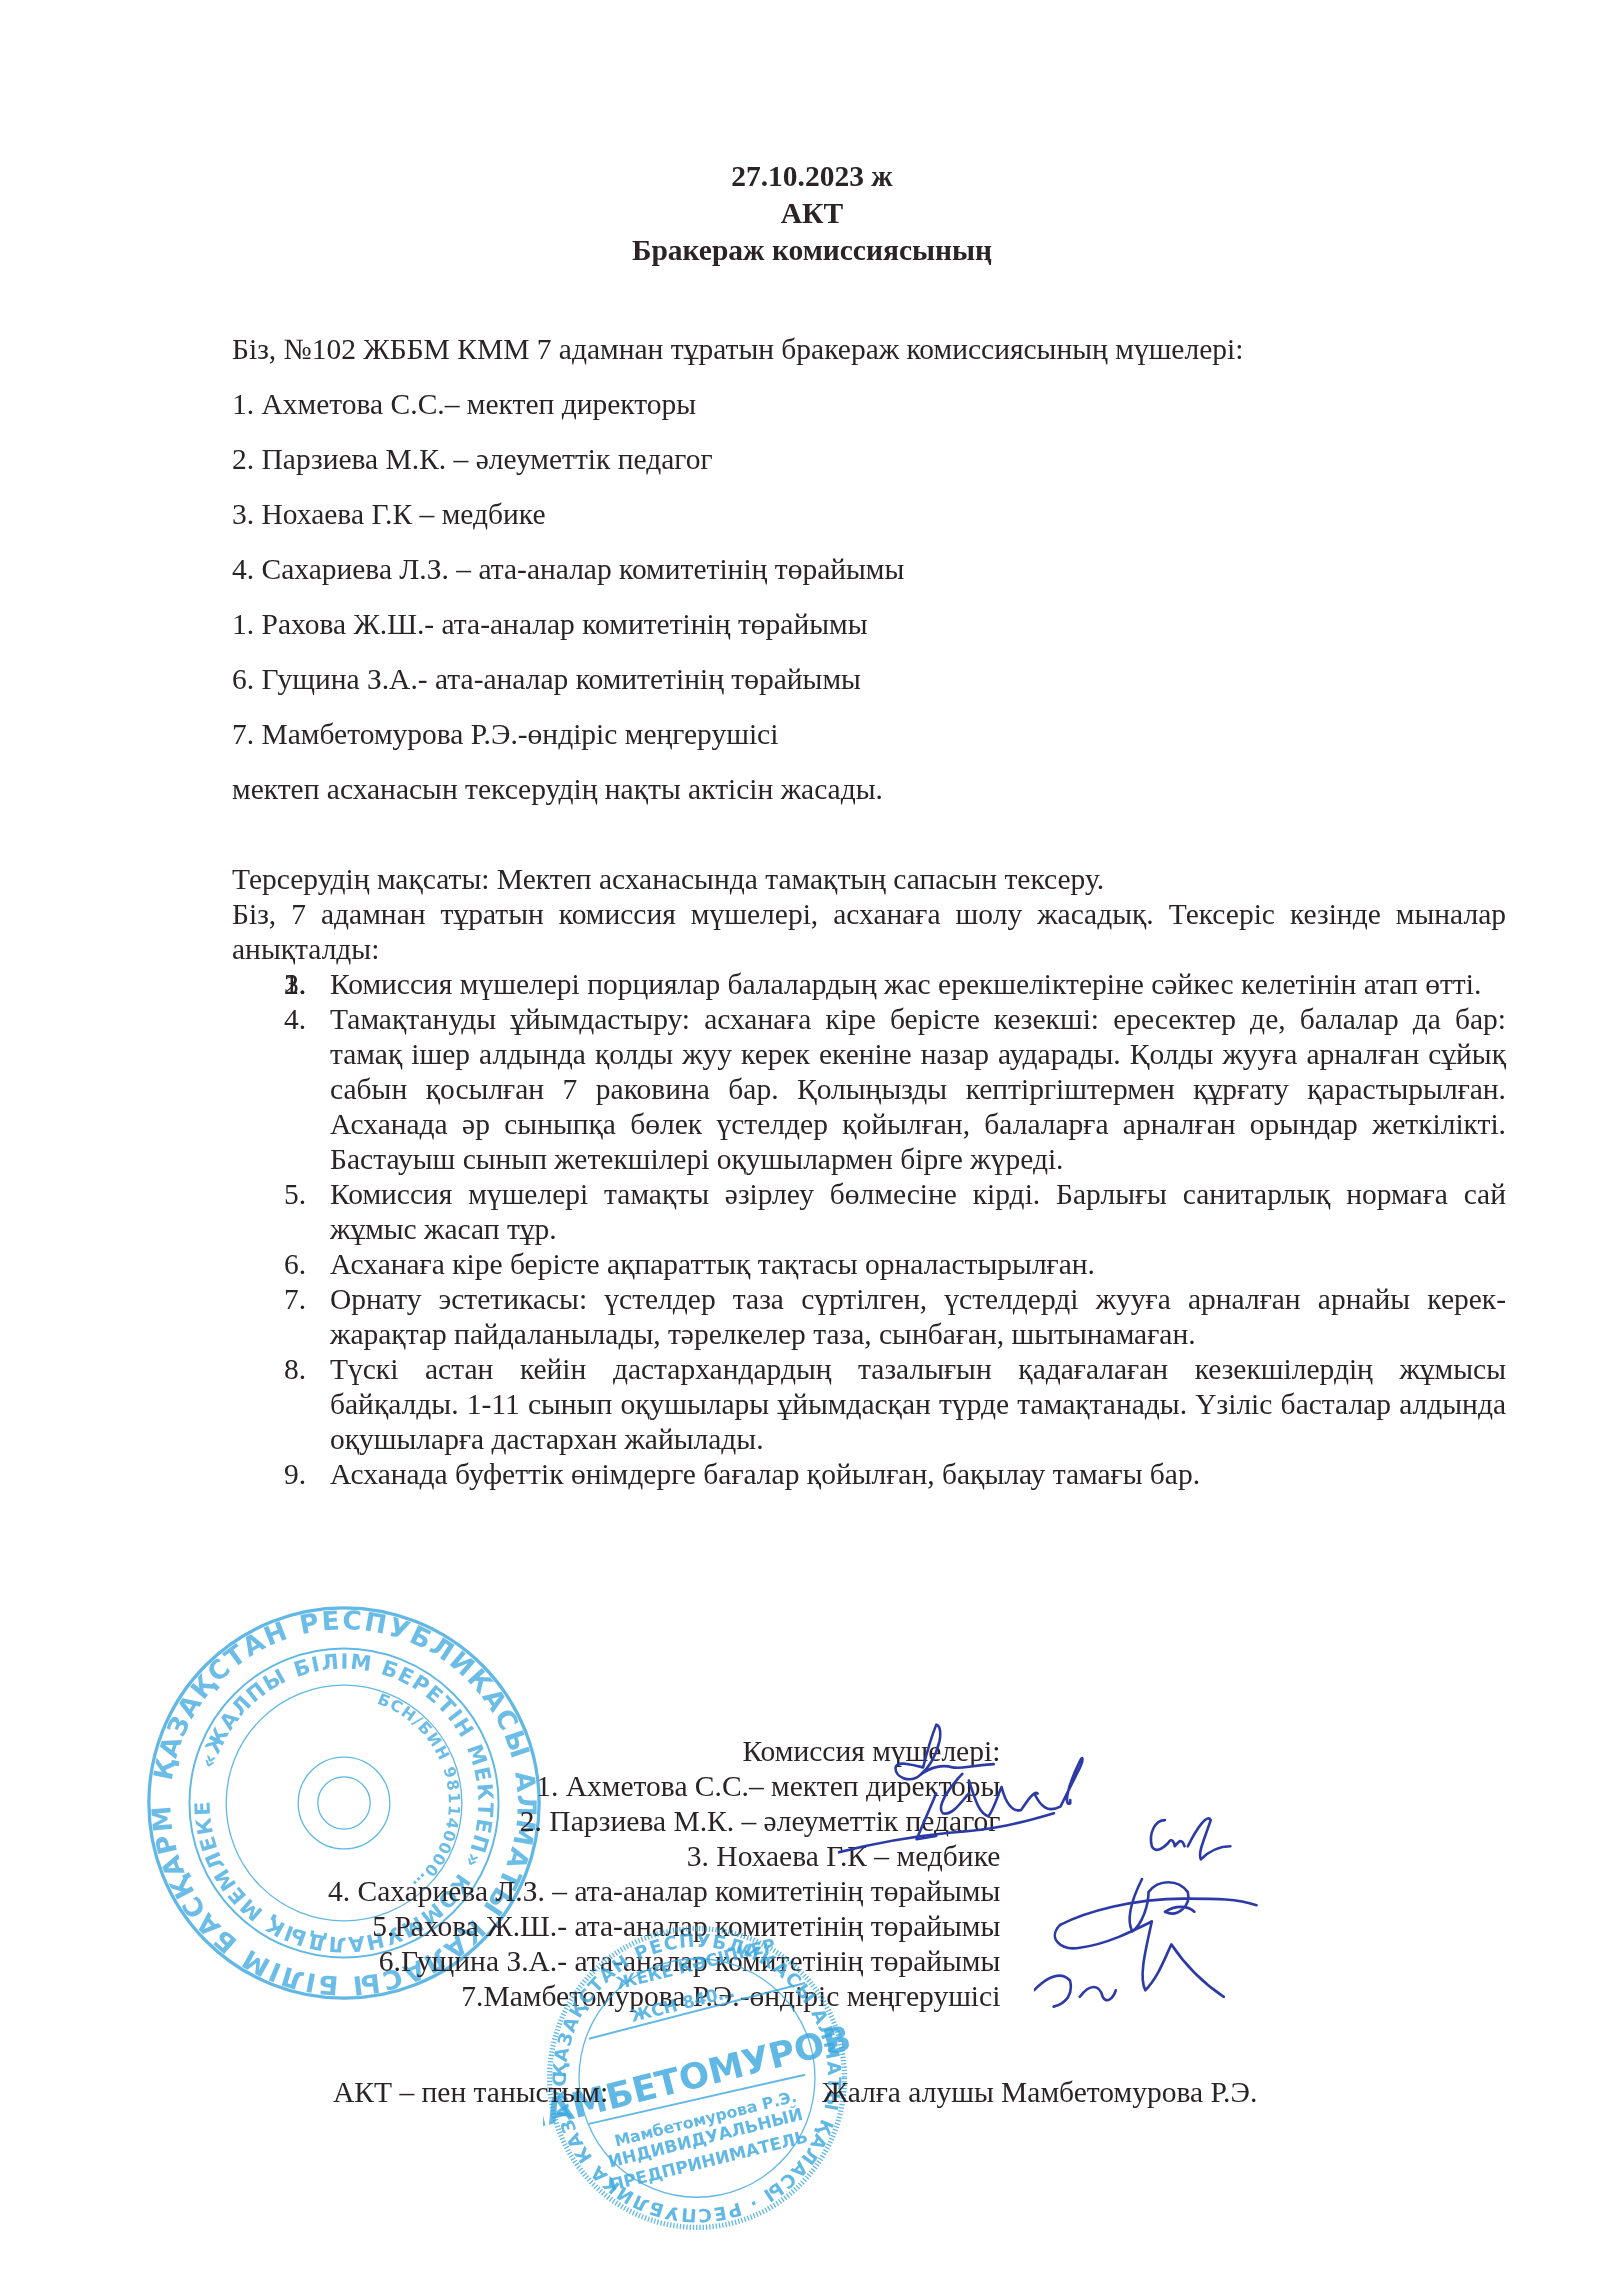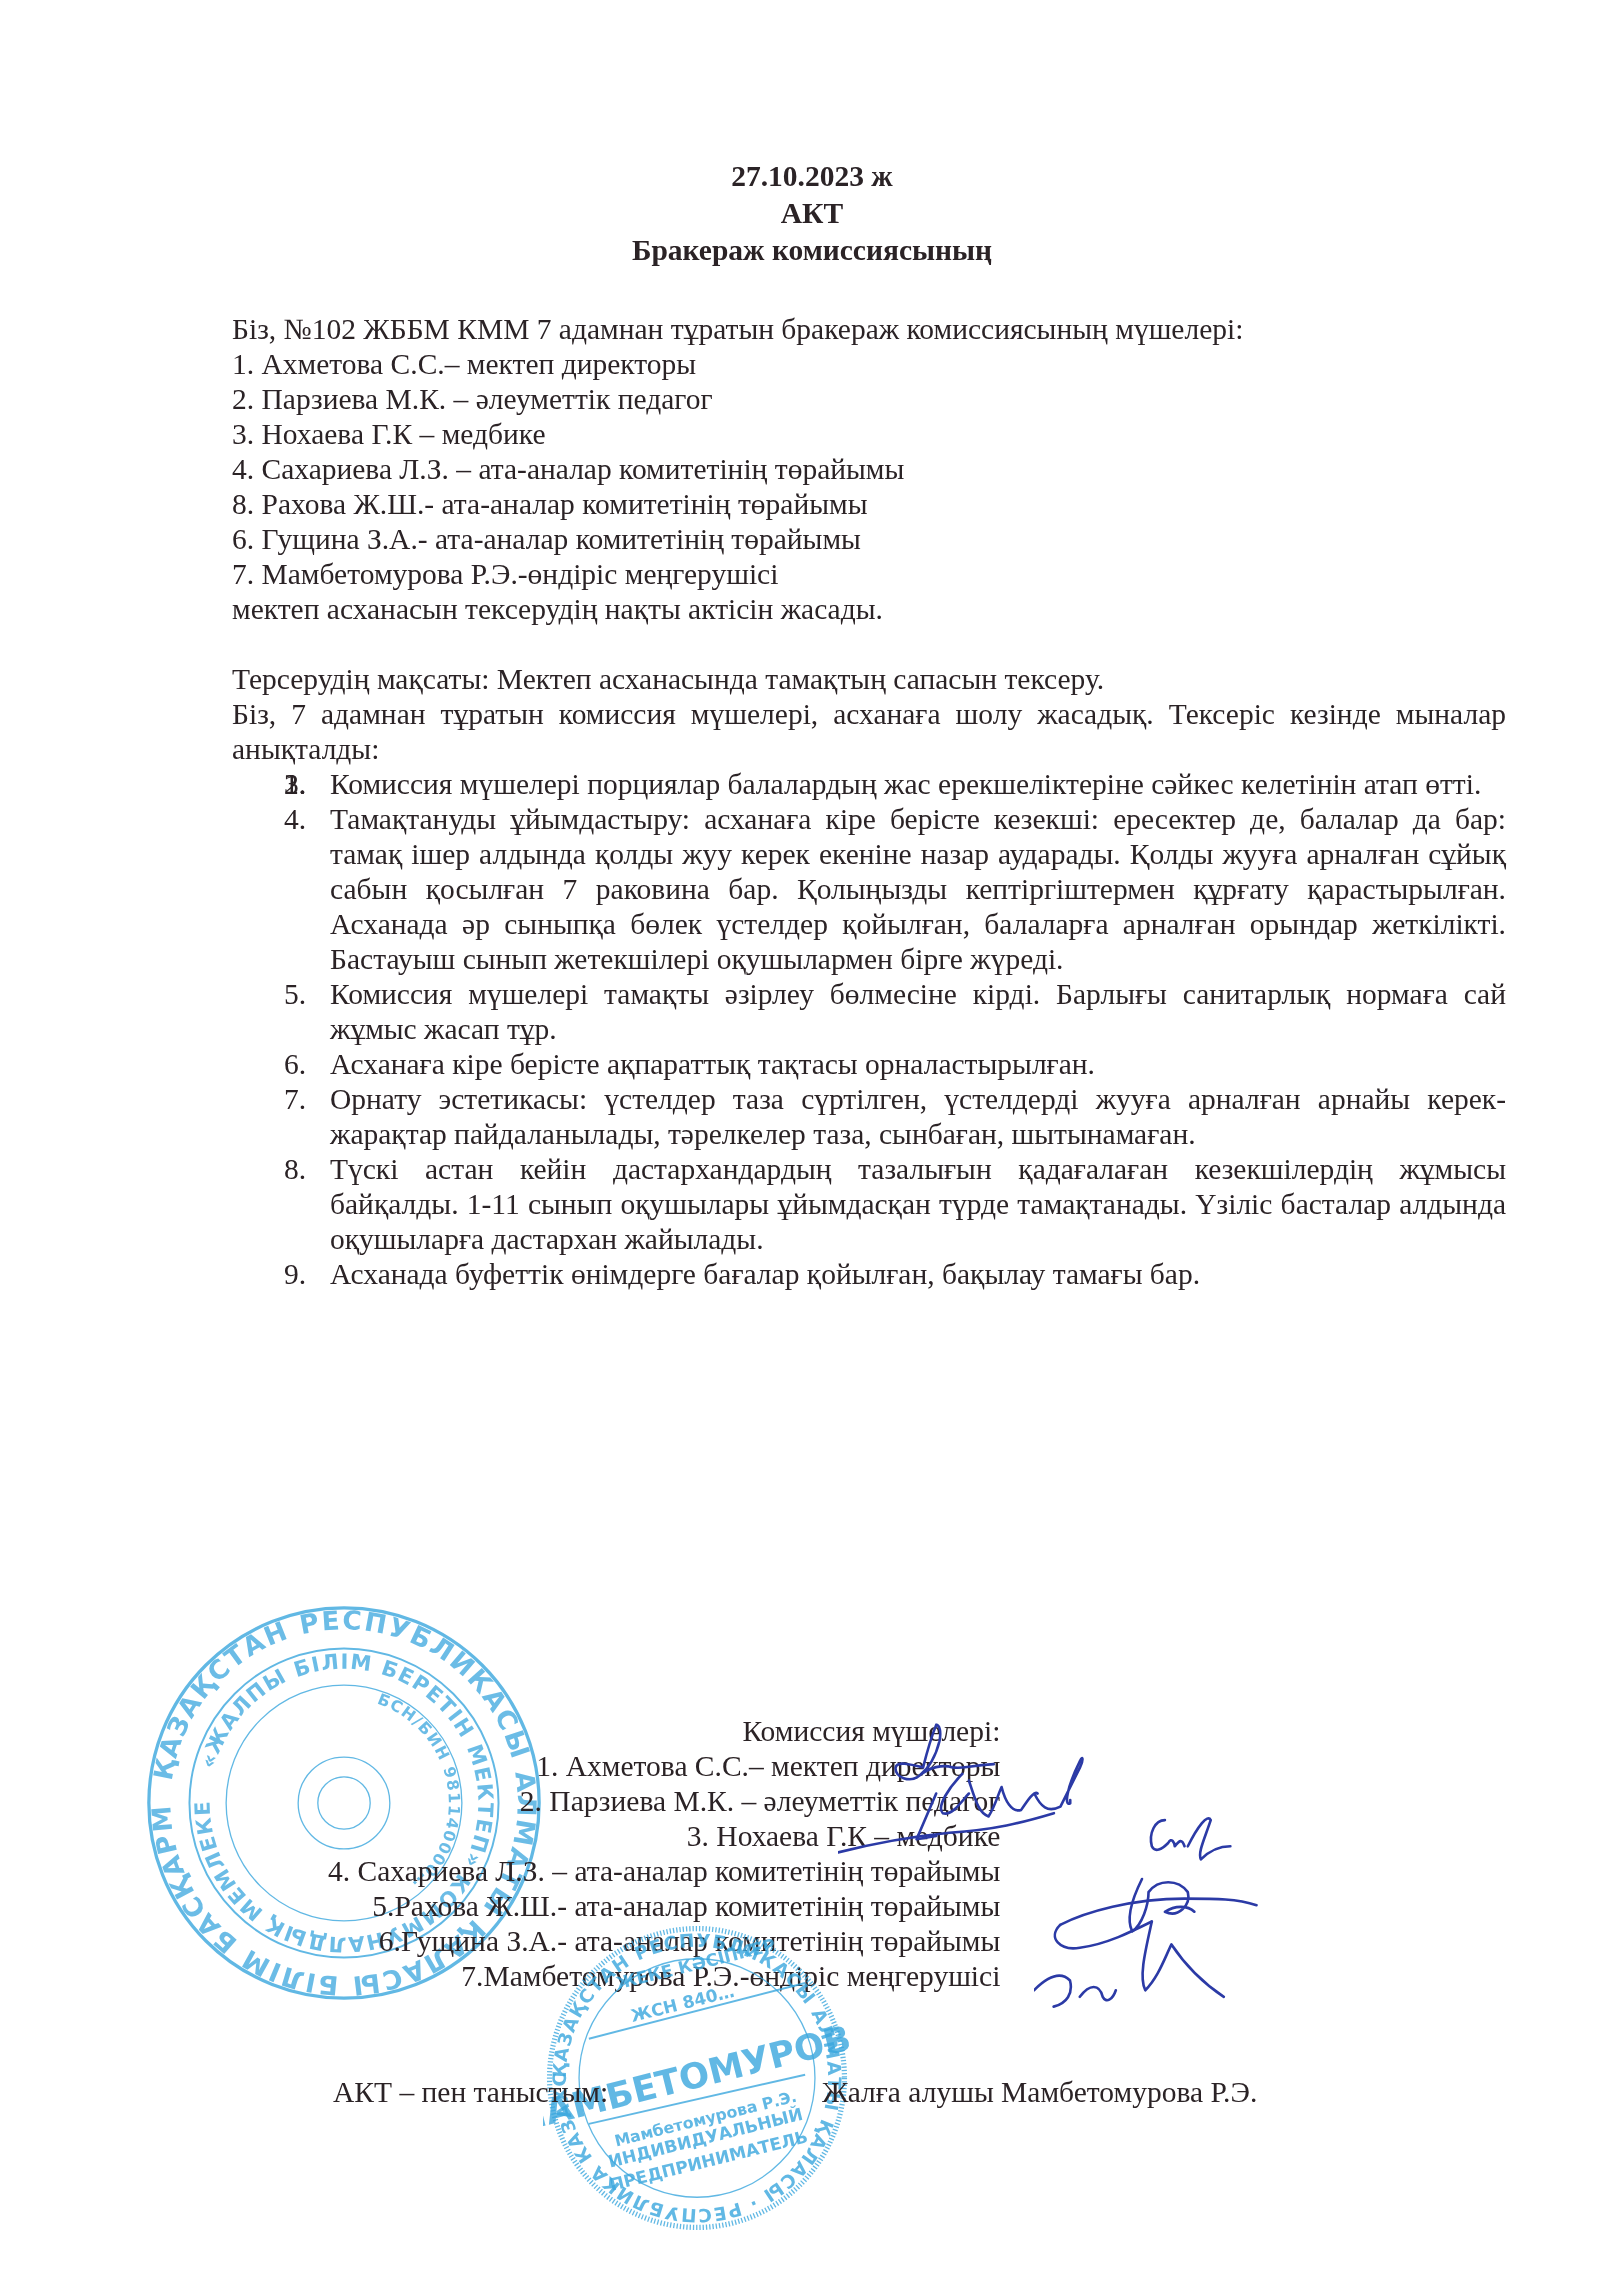--- a/index.html
+++ b/index.html
@@ -5,21 +5,21 @@
   html, body { margin: 0; padding: 0; background: #ffffff; }
   body { width: 1624px; height: 2295px; position: relative; overflow: hidden; }
   .page {
     position: absolute; left: 0; top: 0; width: 1624px; height: 1908px;
     font-family: "Liberation Serif", "DejaVu Serif", serif;
     color: #2b2326; font-size: 29.5px; line-height: 35px;
   }
   .header { position: absolute; left: 0; width: 1624px; top: 158px; text-align: center; font-weight: bold; line-height: 37px; }
   .header div { white-space: nowrap; }
   .body { position: absolute; left: 232px; width: 1274px; top: 312px; }
-  .line { white-space: nowrap; }
+  .line { white-space: nowrap; margin-top: 20px; }
   .gap { height: 35px; }
   .just { text-align: justify; text-align-last: left; }
   ol.findings { list-style: none; margin: 0; padding: 0; }
   ol.findings li { position: relative; padding-left: 98px; text-align: justify; }
   ol.findings li .num { position: absolute; left: 52px; top: 0; }
   .sig-block { position: absolute; left: 282px; top: 1714px; text-align: right; }
   .sig-block .item { padding-left: 46px; white-space: nowrap; line-height: 35px; }
   .ack { position: absolute; top: 2075px; left: 333px; width: 1047px; white-space: nowrap; }
   .ack .right { position: absolute; left: 489px; }
   .stamp { position: absolute; pointer-events: none; }
@@ -36,21 +36,21 @@
     <div>Бракераж комиссиясының</div>
   </div>
 
   <div class="body">
     <div class="line">Біз, №102 ЖББМ КММ 7 адамнан тұратын бракераж комиссиясының мүшелері:</div>
     <div>
       <div class="line">1.  Ахметова С.С.– мектеп директоры</div>
       <div class="line">2. Парзиева М.К. – әлеуметтік педагог</div>
       <div class="line">3. Нохаева Г.К – медбике</div>
       <div class="line">4. Сахариева Л.З. – ата-аналар комитетінің төрайымы</div>
-      <div class="line">8. Рахова Ж.Ш.- ата-аналар комитетінің төрайымы</div>
+      <div class="line">1. Рахова Ж.Ш.- ата-аналар комитетінің төрайымы</div>
       <div class="line">6. Гущина З.А.- ата-аналар комитетінің төрайымы</div>
       <div class="line">7. Мамбетомурова Р.Э.-өндіріс меңгерушісі</div>
     </div>
     <div class="line">мектеп асханасын тексерудің нақты актісін жасады.</div>
     <div class="gap"></div>
     <div class="line">Терсерудің мақсаты: Мектеп асханасында тамақтың сапасын тексеру.</div>
     <div class="just">Біз, 7 адамнан тұратын комиссия мүшелері, асханаға шолу жасадық. Тексеріс кезінде мыналар анықталды:</div>
 
     <ol class="findings">
       <li><span class="num">1.</span></li>

